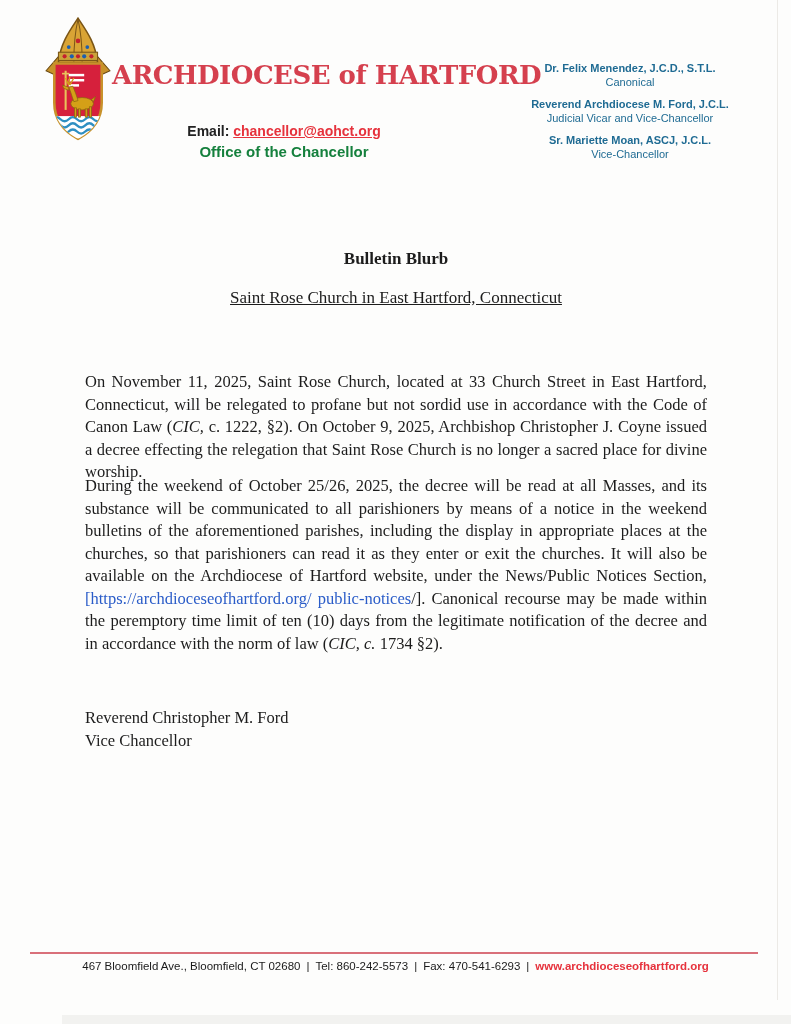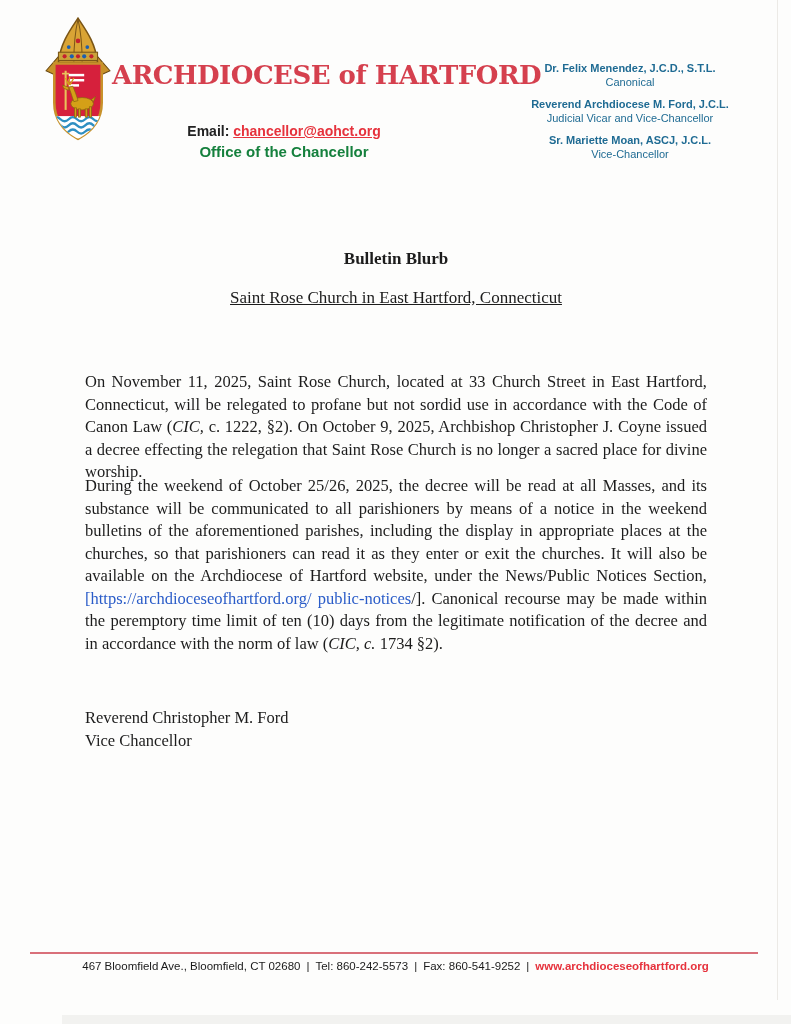--- a/index.html
+++ b/index.html
@@ -160,18 +160,18 @@
   <div class="para para-1"><span class="seg-normal">On November 11, 2025, Saint Rose Church, located at 33 Church Street in East Hartford, Connecticut, will be relegated to profane but not sordid use in accordance with the Code of Canon Law (</span><span class="seg-italic">CIC,</span><span class="seg-normal"> c. 1222, §2). On October 9, 2025, Archbishop Christopher J. Coyne issued a decree effecting the relegation that Saint Rose Church is no longer a sacred place for divine worship.</span></div>
   <div class="para para-2"><span class="seg-normal">During the weekend of October 25/26, 2025, the decree will be read at all Masses, and its substance will be communicated to all parishioners by means of a notice in the weekend bulletins of the aforementioned parishes, including the display in appropriate places at the churches, so that parishioners can read it as they enter or exit the churches. It will also be available on the Archdiocese of Hartford website, under the News/Public Notices Section, </span><span class="seg-bracket">[</span><span class="seg-link">https://archdioceseofhartford.org/ public-notices</span><span class="seg-normal">/]. Canonical recourse may be made within the peremptory time limit of ten (10) days from the legitimate notification of the decree and in accordance with the norm of law (</span><span class="seg-italic">CIC, c.</span><span class="seg-normal"> 1734 §2).</span></div>
 
   <div class="signature">
     <div>Reverend Christopher M. Ford</div>
     <div>Vice Chancellor</div>
   </div>
 
   <div class="footer-rule" style="background: rgb(217, 112, 122);"></div>
   <div class="footer-text">
-    <span>467 Bloomfield Ave., Bloomfield, CT 02680</span><span class="sep">|</span><span>Tel: 860-242-5573</span><span class="sep">|</span><span>Fax: 860-541-9252</span><span class="sep">|</span><span class="site" style="color: rgb(230, 50, 60);">www.archdioceseofhartford.org</span>
+    <span>467 Bloomfield Ave., Bloomfield, CT 02680</span><span class="sep">|</span><span>Tel: 860-242-5573</span><span class="sep">|</span><span>Fax: 470-541-6293</span><span class="sep">|</span><span class="site" style="color: rgb(230, 50, 60);">www.archdioceseofhartford.org</span>
   </div>
 
   <div class="scan-edge-right"></div>
   <div class="scan-bar-bottom"></div>
 </div>
 
 </body></html>

